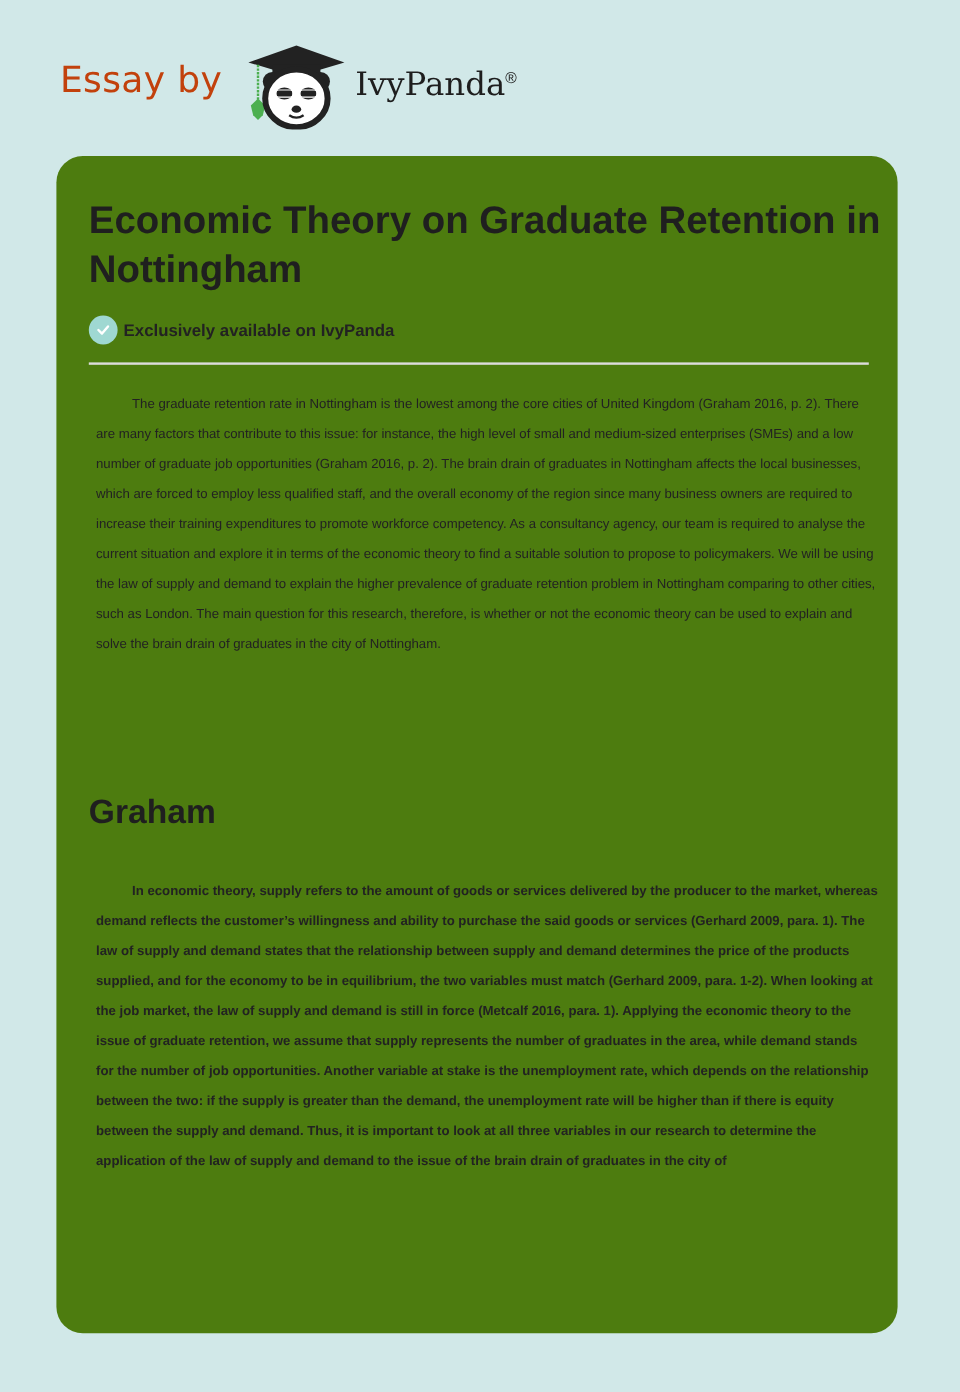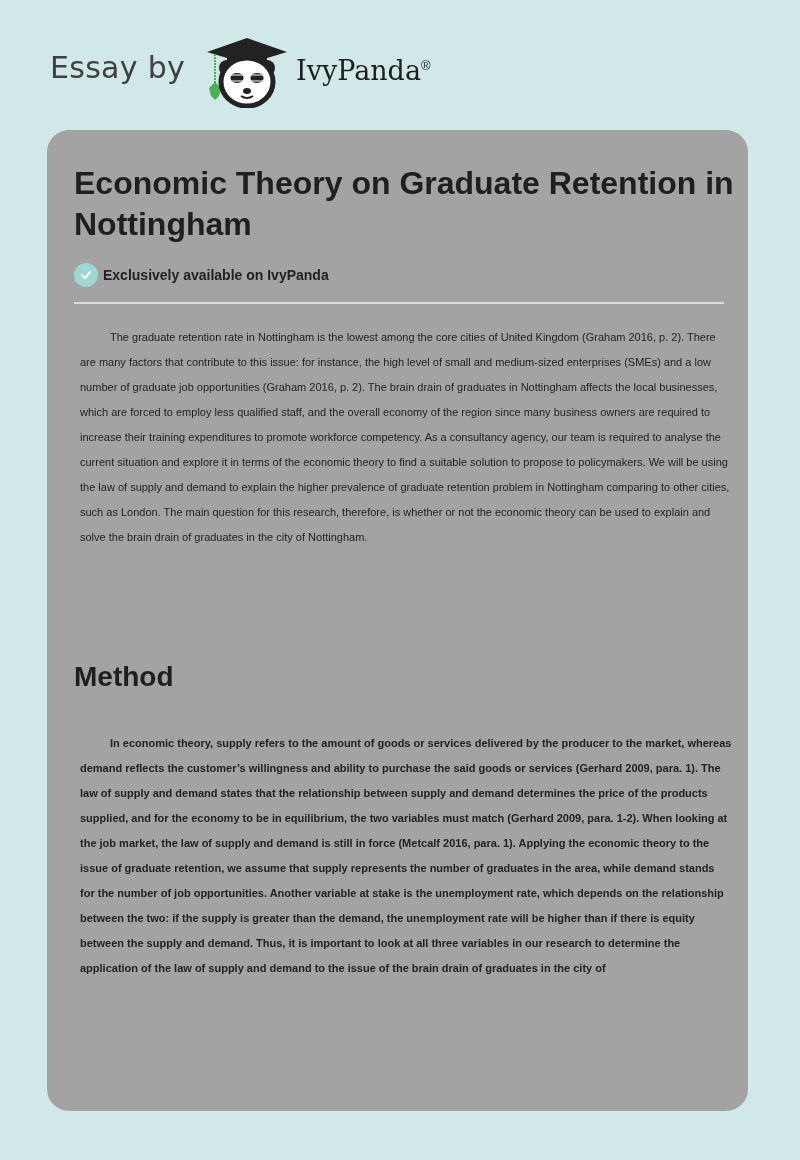--- a/index.html
+++ b/index.html
@@ -9,34 +9,34 @@
       font-family: "Liberation Sans", sans-serif;
       position: relative;
       overflow: hidden;
     }
     .header {
       position: absolute; left: 0; top: 0; width: 800px; height: 130px;
     }
     .essay-by {
       position: absolute; left: 50px; top: 50px;
       font-family: "DejaVu Sans", sans-serif;
-      font-size: 30px; color: #404040; letter-spacing: 0.3px;
+      font-size: 30px; color: #c2410c; letter-spacing: 0.3px;
     }
     .logo-icon {
       position: absolute; left: 203px; top: 36px; width: 88px; height: 72px;
     }
     .brand {
       position: absolute; left: 296px; top: 55px;
       font-family: "DejaVu Serif", serif; font-weight: normal;
       font-size: 27px; color: #1e1e1e;
     }
     .brand sup { font-size: 13px; font-family: "Liberation Sans", sans-serif; }
     .card {
       position: absolute; left: 47px; top: 130px; width: 701px; height: 981px;
-      background: #a3a3a3; border-radius: 22px;
+      background: #4d7c0f; border-radius: 22px;
     }
     .title {
       position: absolute; left: 27px; top: 33px; width: 660px;
       font-size: 32px; font-weight: bold; line-height: 41px; color: #1f1f1f;
       margin: 0;
     }
     .badge {
       position: absolute; left: 27px; top: 133px; display: flex; align-items: center;
     }
     .badge-icon {
@@ -93,16 +93,16 @@
           <path d="M2,6 L5,9 L10,3" stroke="#fff" stroke-width="2" fill="none" stroke-linecap="round" stroke-linejoin="round"></path>
         </svg>
     </span>
     <span class="badge-text">Exclusively available on IvyPanda</span>
   </div>
 
   <div class="divider"></div>
 
   <p class="body-text p1">The graduate retention rate in Nottingham is the lowest among the core cities of United Kingdom (Graham 2016, p. 2). There are many factors that contribute to this issue: for instance, the high level of small and medium-sized enterprises (SMEs) and a low number of graduate job opportunities (Graham 2016, p. 2). The brain drain of graduates in Nottingham affects the local businesses, which are forced to employ less qualified staff, and the overall economy of the region since many business owners are required to increase their training expenditures to promote workforce competency. As a consultancy agency, our team is required to analyse the current situation and explore it in terms of the economic theory to find a suitable solution to propose to policymakers. We will be using the law of supply and demand to explain the higher prevalence of graduate retention problem in Nottingham comparing to other cities, such as London. The main question for this research, therefore, is whether or not the economic theory can be used to explain and solve the brain drain of graduates in the city of Nottingham.</p>
 
-  <h2 class="h2">Method</h2>
+  <h2 class="h2">Graham</h2>
 
   <p class="body-text p2">In economic theory, supply refers to the amount of goods or services delivered by the producer to the market, whereas demand reflects the customer’s willingness and ability to purchase the said goods or services (Gerhard 2009, para. 1). The law of supply and demand states that the relationship between supply and demand determines the price of the products supplied, and for the economy to be in equilibrium, the two variables must match (Gerhard 2009, para. 1-2). When looking at the job market, the law of supply and demand is still in force (Metcalf 2016, para. 1). Applying the economic theory to the issue of graduate retention, we assume that supply represents the number of graduates in the area, while demand stands for the number of job opportunities. Another variable at stake is the unemployment rate, which depends on the relationship between the two: if the supply is greater than the demand, the unemployment rate will be higher than if there is equity between the supply and demand. Thus, it is important to look at all three variables in our research to determine the application of the law of supply and demand to the issue of the brain drain of graduates in the city of</p>
 </main>
 
 </body></html>

